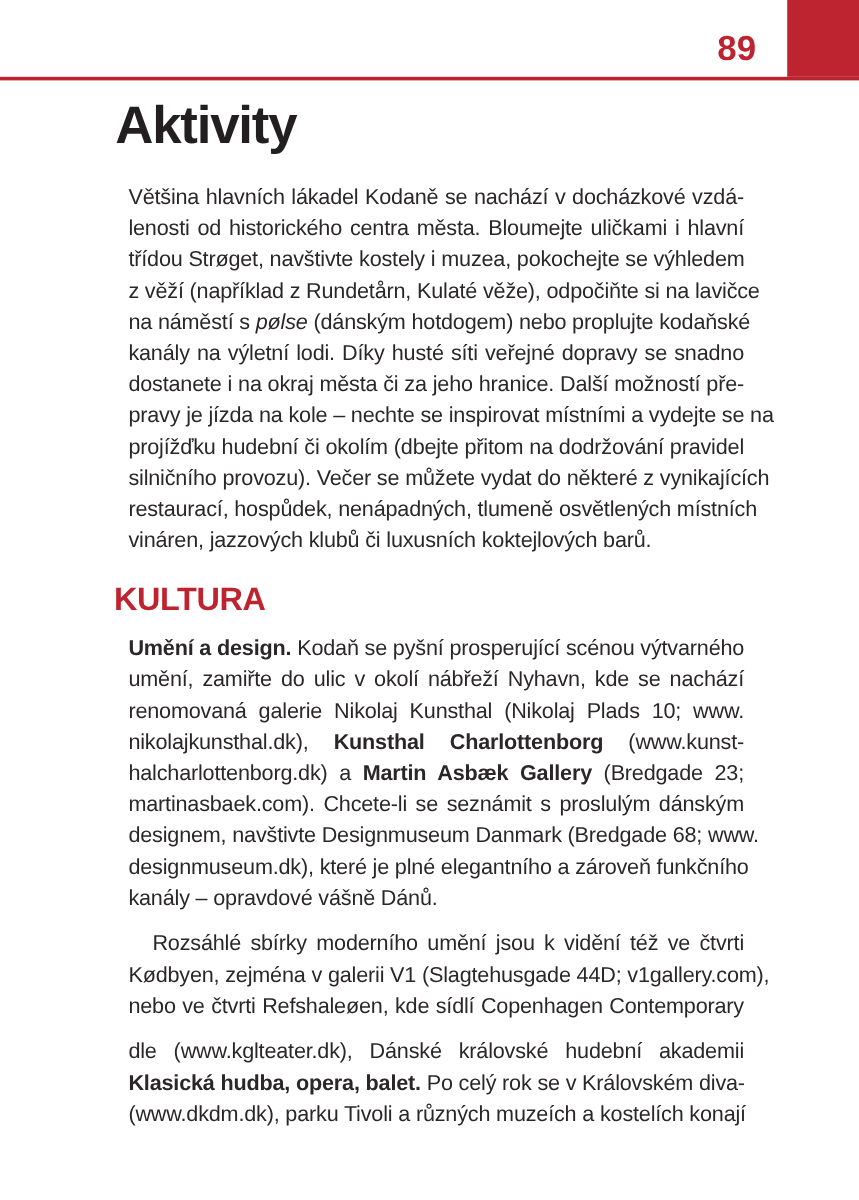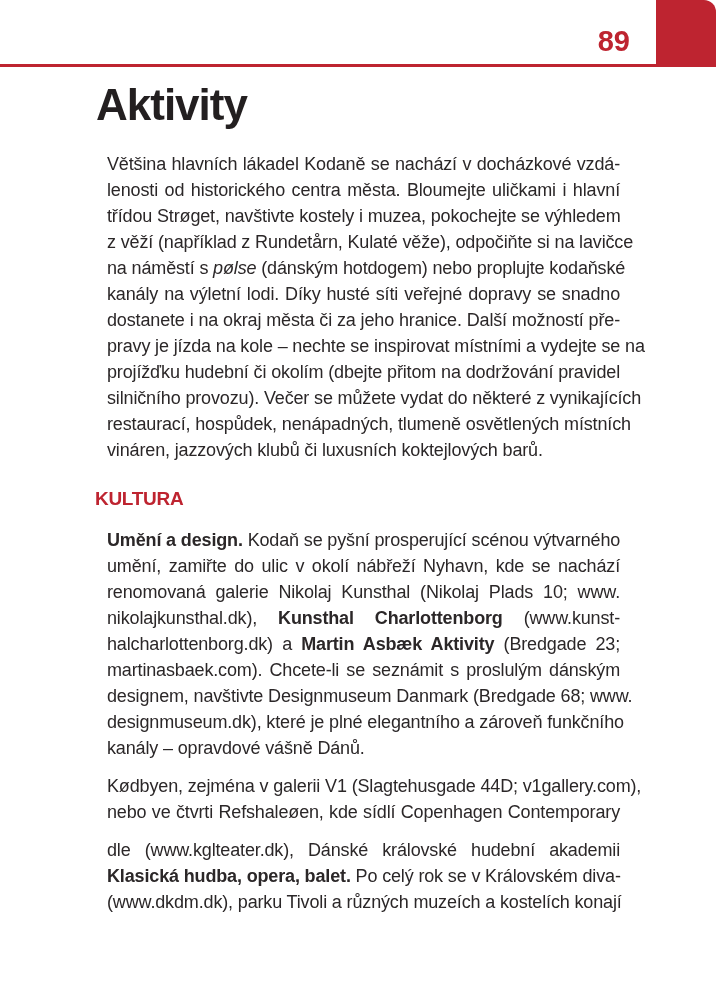--- a/index.html
+++ b/index.html
@@ -8,21 +8,20 @@
     background: #ffffff;
   }
   #page {
     position: relative;
     width: 716px;
     height: 1000px;
     background: #ffffff;
     overflow: hidden;
     font-family: "Liberation Sans", sans-serif;
     color: var(--text, #2b2728);
-    border-radius: 12px;
   }
   
   #chapter-tab {
     position: absolute;
     top: 0;
     right: 0;
     width: 60px;
     height: 64px;
     background: var(--accent, #be2430);
   }
@@ -72,21 +71,21 @@
   }
   .line.last {
     text-align: left;
     text-align-last: left;
   }
   .line.indent { text-indent: 20px; }
   .b { font-weight: bold; }
   .i { font-style: italic; }
   .section-heading {
     margin-top: 20px;
-    font-size: 19px;
+    font-size: 27px;
     line-height: 32px;
     font-weight: bold;
     letter-spacing: -0.3px;
     color: var(--accent, #be2430);
   }
 </style>
 </head>
 <body>
 
 <div id="page">
@@ -108,27 +107,28 @@
         <div class="line"><span>silničního provozu). Večer se můžete vydat do některé z vynikajících</span></div>
         <div class="line"><span>restaurací, hospůdek, nenápadných, tlumeně osvětlených místních</span></div>
         <div class="line last"><span>vináren, jazzových klubů či luxusních koktejlových barů.</span></div>
       </div>
       <div class="section-heading">KULTURA</div>
       <div class="paragraph">
         <div class="line"><span class="b">Umění a design.</span><span> Kodaň se pyšní prosperující scénou výtvarného</span></div>
         <div class="line"><span>umění, zamiřte do ulic v okolí nábřeží Nyhavn, kde se nachází</span></div>
         <div class="line"><span>renomovaná galerie Nikolaj Kunsthal (Nikolaj Plads 10; www.</span></div>
         <div class="line"><span>nikolajkunsthal.dk), </span><span class="b">Kunsthal Charlottenborg</span><span> (www.kunst-</span></div>
-        <div class="line"><span>halcharlottenborg.dk) a </span><span class="b">Martin Asbæk Aktivity</span><span> (Bredgade 23;</span></div>
+        <div class="line"><span>halcharlottenborg.dk) a </span><span class="b">Martin Asbæk Gallery</span><span> (Bredgade 23;</span></div>
         <div class="line"><span>martinasbaek.com). Chcete-li se seznámit s proslulým dánským</span></div>
         <div class="line"><span>designem, navštivte Designmuseum Danmark (Bredgade 68; www.</span></div>
         <div class="line"><span>designmuseum.dk), které je plné elegantního a zároveň funkčního</span></div>
         <div class="line last"><span>kanály – opravdové vášně Dánů.</span></div>
       </div>
       <div class="paragraph">
+        <div class="line indent"><span>Rozsáhlé sbírky moderního umění jsou k vidění též ve čtvrti</span></div>
         <div class="line"><span>Kødbyen, zejména v galerii V1 (Slagtehusgade 44D; v1gallery.com),</span></div>
         <div class="line"><span>nebo ve čtvrti Refshaleøen, kde sídlí Copenhagen Contemporary</span></div>
       </div>
       <div class="paragraph">
         <div class="line"><span>dle (www.kglteater.dk), Dánské královské hudební akademii</span></div>
         <div class="line"><span class="b">Klasická hudba, opera, balet.</span><span> Po celý rok se v Královském diva-</span></div>
         <div class="line"><span>(www.dkdm.dk), parku Tivoli a různých muzeích a kostelích konají</span></div>
       </div>
     </div>
 </div>

